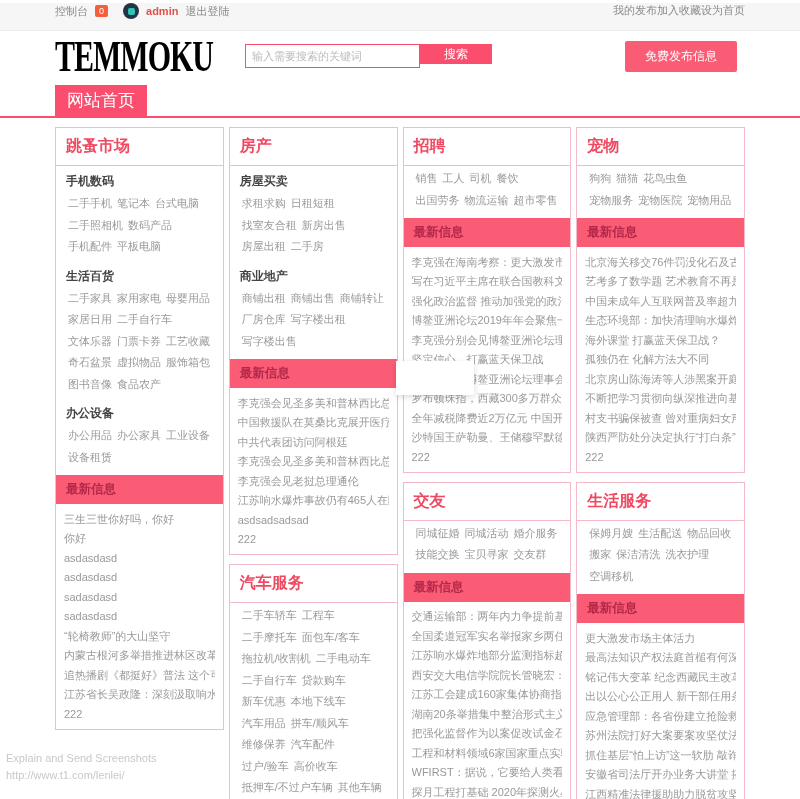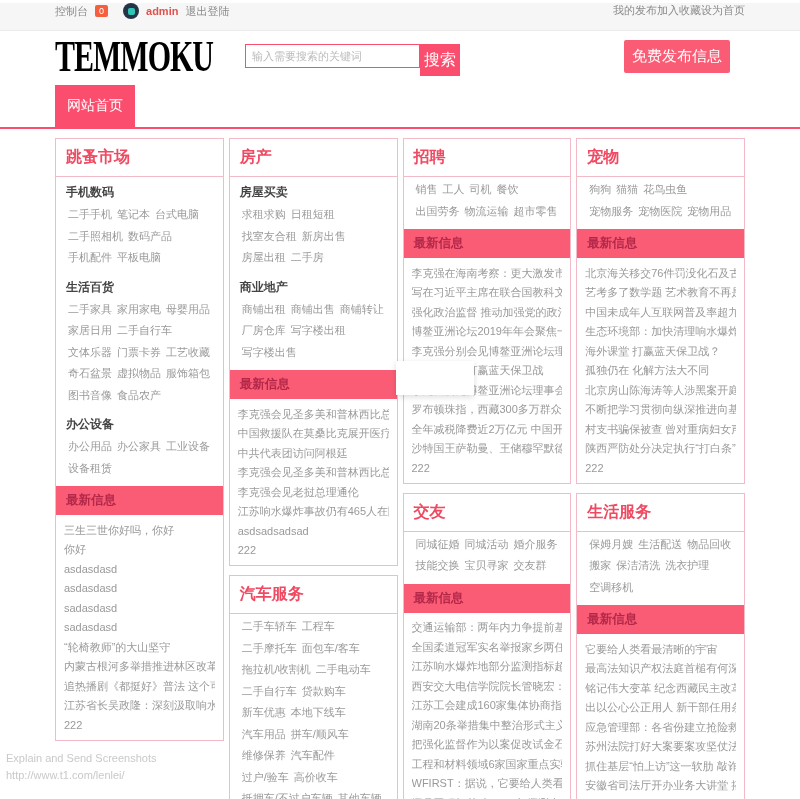--- a/index.html
+++ b/index.html
@@ -26,30 +26,30 @@
   
   .header{padding:8px 0 2px}
   .hd-inner{width:690px;margin:0 auto;display:flex;align-items:center}
   .logo{font-family:"Liberation Serif","DejaVu Serif",serif;font-weight:bold;color:#000;
         font-size:30px;letter-spacing:-1px;transform:scaleY(1.45);transform-origin:left center;
         width:190px;cursor:pointer}
   .searchbox{display:flex;height:24px}
   .searchbox input{width:175px;height:24px;border:1px solid var(--primary);padding:0 6px;
         font-size:11px;color:#555;outline:none}
   .searchbox input::placeholder{color:#bbb}
-  .searchbox button{height:32px;border:0;background:var(--primary);color:#fff;font-size:16px;
-        padding:0 4px;cursor:pointer}
-  .post-btn{margin-left:auto;margin-right:15px;border:0;background:var(--bar-bg);color:#fff;
-        font-size:15px;padding:7px 8px;cursor:pointer;border-radius:2px}
+  .searchbox button{height:20px;border:0;background:var(--primary);color:#fff;font-size:12px;
+        padding:0 24px;cursor:pointer}
+  .post-btn{margin-left:auto;margin-right:8px;border:0;background:var(--bar-bg);color:#fff;
+        font-size:12px;padding:7px 20px;cursor:pointer;border-radius:2px}
 
   
   .nav{border-bottom:2px solid var(--primary);margin-top:10px}
   .nav-inner{width:690px;margin:0 auto}
-  .tab{display:inline-block;background:var(--primary);color:#fff;font-size:14px;
-       padding:12px 12px;cursor:pointer}
+  .tab{display:inline-block;background:var(--primary);color:#fff;font-size:17px;
+       padding:4px 12px;cursor:pointer}
 
   
   .content{width:690px;margin:9px auto 0;display:flex;gap:5px;align-items:flex-start}
   .col{flex:1;min-width:0}
   .box{border:1px solid var(--border-pink);background:#fff;margin-bottom:9px}
   .box-title{color:var(--title-pink);font-weight:bold;font-size:16px;padding:8px 10px;
        border-bottom:1px solid var(--border-pink);cursor:pointer}
   .group-name{font-size:12px;font-weight:bold;color:#444;padding:7px 10px 1px}
   .links{padding:2px 6px 3px 12px}
   .cat-link{display:inline-block;font-size:11px;color:#9a9a9a;margin:0 5px 3px 0;line-height:1.5}
@@ -210,21 +210,21 @@
           <li class="latest-item">村支书骗保被查 曾对重病妇女声称“爱上哪告上哪</li>
           <li class="latest-item">陕西严防处分决定执行“打白条”“搞变通”</li>
           <li class="latest-item">222</li>
         </ul>
       </section>
       <section class="box">
         <div class="box-title">生活服务</div>
         <div class="links"><a class="cat-link">保姆月嫂</a><a class="cat-link">生活配送</a><a class="cat-link">物品回收</a><a class="cat-link">搬家</a><a class="cat-link">保洁清洗</a><a class="cat-link">洗衣护理</a><a class="cat-link">空调移机</a></div>
         <div class="latest-bar">最新信息</div>
         <ul class="latest-list">
-          <li class="latest-item">它要给人类看最清晰的宇宙</li>
+          <li class="latest-item">更大激发市场主体活力</li>
           <li class="latest-item">最高法知识产权法庭首槌有何深意？</li>
           <li class="latest-item">铭记伟大变革 纪念西藏民主改革六十周年</li>
           <li class="latest-item">出以公心公正用人 新干部任用条例亮点解读</li>
           <li class="latest-item">应急管理部：各省份建立抢险救灾免费通行保障机</li>
           <li class="latest-item">苏州法院打好大案要案攻坚仗法律仪</li>
           <li class="latest-item">抓住基层“怕上访”这一软肋 敲诈勒索者屡屡得手</li>
           <li class="latest-item">安徽省司法厅开办业务大讲堂 搭建事会人员教育培</li>
           <li class="latest-item">江西精准法律援助助力脱贫攻坚战 由“有没有”向</li>
           <li class="latest-item">应急管理部：对危化品等四行业开展执法检查</li>
         </ul>

